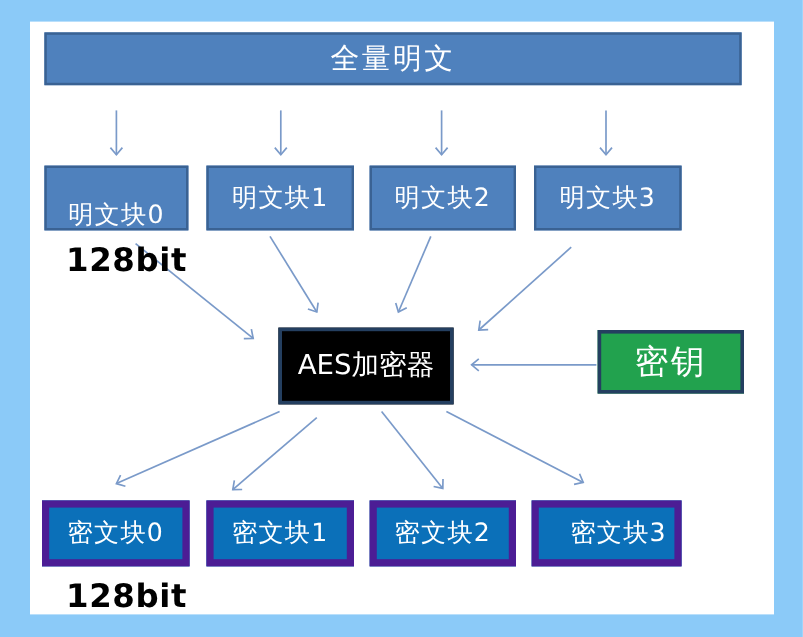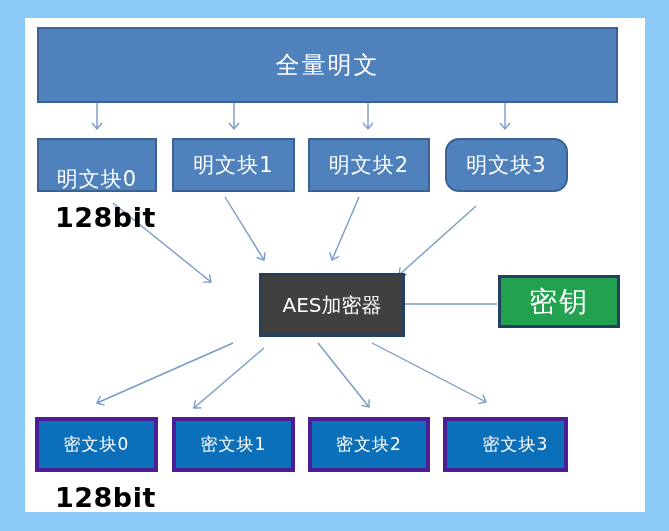--- a/index.html
+++ b/index.html
@@ -18,42 +18,41 @@
   .box {
     position: absolute; box-sizing: border-box;
     display: flex; align-items: center; justify-content: center;
     color: #FFFFFF; text-align: center; line-height: 1;
   }
   .pt-box {
     background: #4F81BD; border: 2px solid #3A6293;
     font-size: 21px; letter-spacing: 1px;
   }
   .source-box {
-    left: 37px; top: 27px; width: 581px; height: 76px;
+    left: 37px; top: 27px; width: 581px; height: 44px;
     font-size: 24px; letter-spacing: 2px;
   }
   .ct-box {
-    background: #0B70B9; border: 4px solid #4c1d95;
-    font-size: 17px; letter-spacing: 1px;
+    background: #0B70B9; border: 6px solid #4c1d95;
+    font-size: 21px; letter-spacing: 1px;
   }
   .aes-box {
     left: 232px; top: 273px; width: 146px; height: 64px;
-    background: #404040; border: 3px solid #243F60;
-    font-size: 20px;
-    margin-left: 27px;
+    background: #000000; border: 3px solid #243F60;
+    font-size: 23px;
   }
   .key-box {
     left: 498px; top: 275px; width: 122px; height: 53px;
     background: #22A24E; border: 3px solid #243F60;
     font-size: 28px; letter-spacing: 2px;
   }
   .pt0 { left: 37px;  top: 138px; width: 120px; height: 54px; align-items: flex-end; }
   .pt1 { left: 172px; top: 138px; width: 123px; height: 54px; }
   .pt2 { left: 308px; top: 138px; width: 122px; height: 54px; }
-  .pt3 { left: 445px; top: 138px; width: 123px; height: 54px; border-radius: 14px; }
+  .pt3 { left: 445px; top: 138px; width: 123px; height: 54px; }
   .ct0 { left: 35px;  top: 417px; width: 123px; height: 55px; }
   .ct1 { left: 172px; top: 417px; width: 123px; height: 55px; }
   .ct2 { left: 308px; top: 417px; width: 122px; height: 55px; }
   .ct3 { left: 443px; top: 417px; width: 125px; height: 55px; padding-left: 20px; }
   .size-label {
     position: absolute; color: #000000;
     font-size: 27px; font-weight: 600; letter-spacing: 0.5px;
   }
   .size-top    { left: 55px; top: 202px; }
   .size-bottom { left: 55px; top: 482px; }

